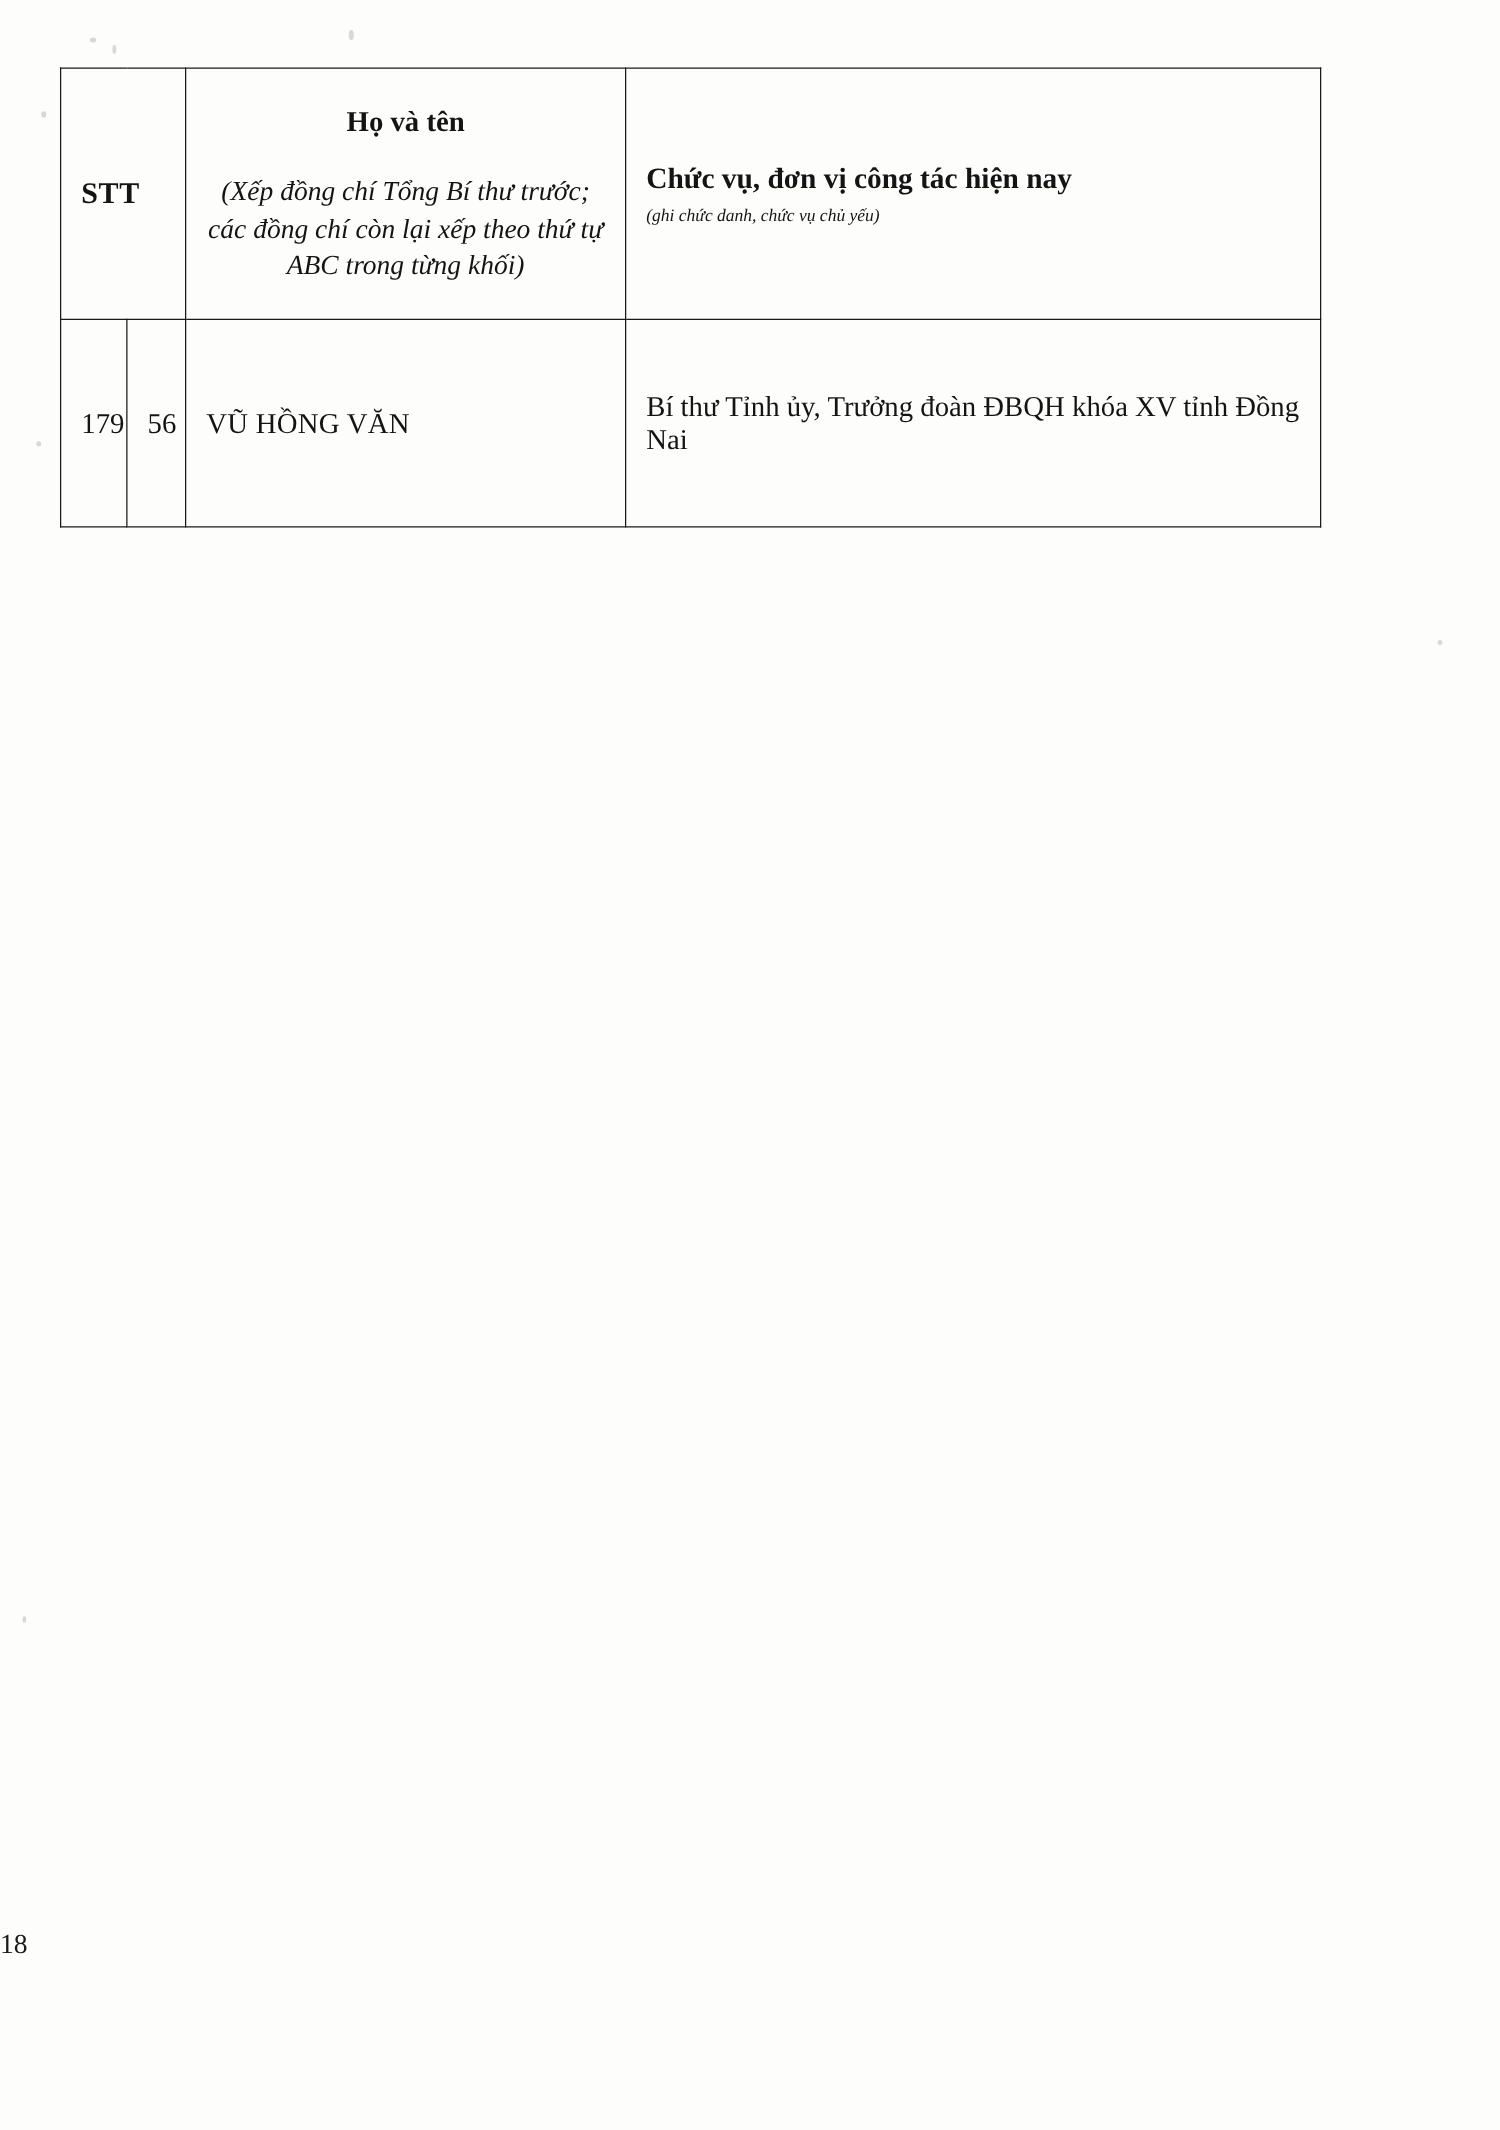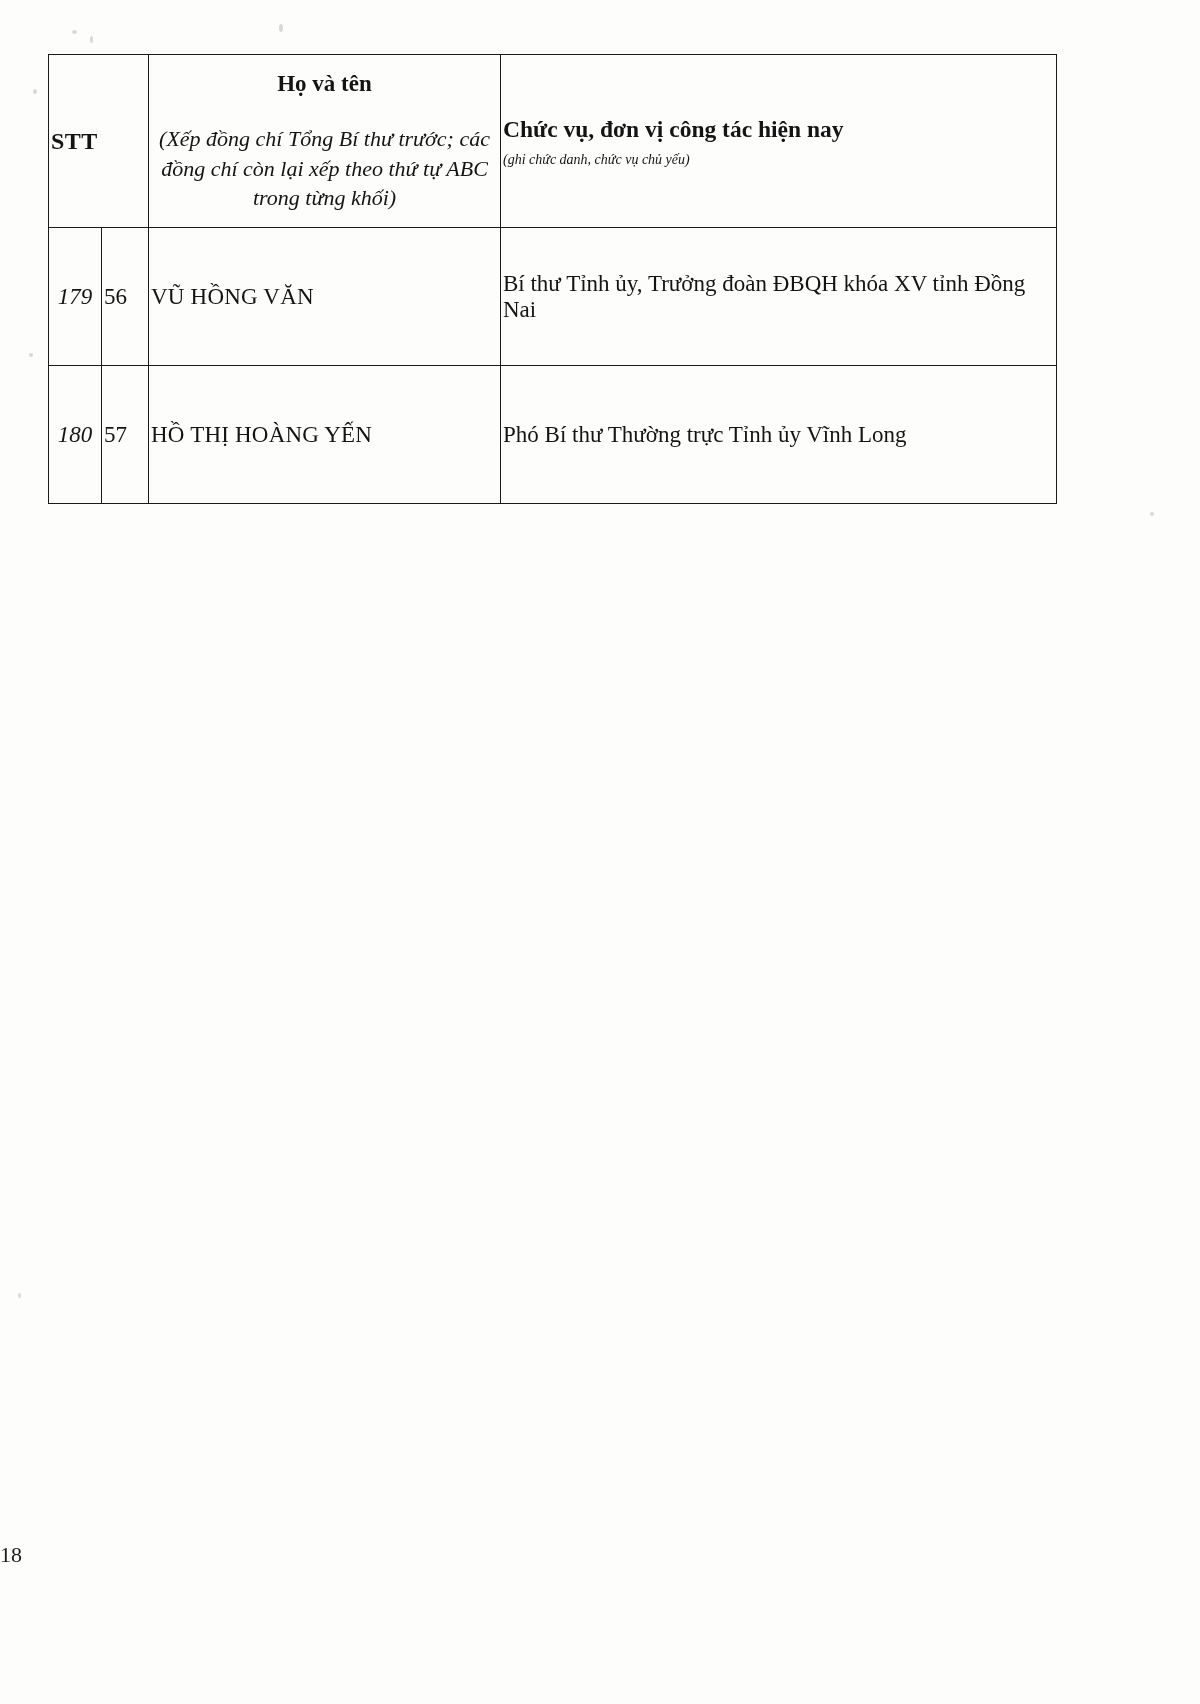--- a/index.html
+++ b/index.html
@@ -34,21 +34,21 @@
     position: absolute;
     left: 48px;
     top: 54px;
     width: 1008px;
     border-collapse: collapse;
     table-layout: fixed;
   }
   .doc-table td {
     border: 1.6px solid #1a1a1a;
     vertical-align: middle;
-    padding: 2px;
+    padding: 16px;
   }
 
   
   col.c-stt  { width: 53px; }
   col.c-sub  { width: 47px; }
   col.c-name { width: 352px; }
   col.c-pos  { width: 556px; }
 
   
   .hdr-stt {
@@ -88,21 +88,20 @@
   .hdr-pos .t2 {
     font-style: italic;
     font-size: 14px;
     display: block;
   }
 
   
   .row-num {
     text-align: center;
     font-size: 23px;
-    font-style: italic;
   }
   .row-sub {
     text-align: left;
     font-size: 23px;
   }
   .row-name {
     font-size: 23px;
     padding-left: 9px;
     letter-spacing: .2px;
     margin-left: 12px;
@@ -158,24 +157,18 @@
         </td>
       </tr>
 
       <tr class="h-data">
         <td class="row-num">179</td>
         <td class="row-sub">56</td>
         <td class="row-name">VŨ HỒNG VĂN</td>
         <td class="row-pos">Bí thư Tỉnh ủy, Trưởng đoàn ĐBQH khóa XV tỉnh Đồng Nai</td>
       </tr>
 
-      <tr class="h-data">
-        <td class="row-num">180</td>
-        <td class="row-sub">57</td>
-        <td class="row-name">HỒ THỊ HOÀNG YẾN</td>
-        <td class="row-pos">Phó Bí thư Thường trực Tỉnh ủy Vĩnh Long</td>
-      </tr>
     </tbody>
   </table>
 
   <div class="page-number">18</div>
 
 </div>
 
 </body></html>

